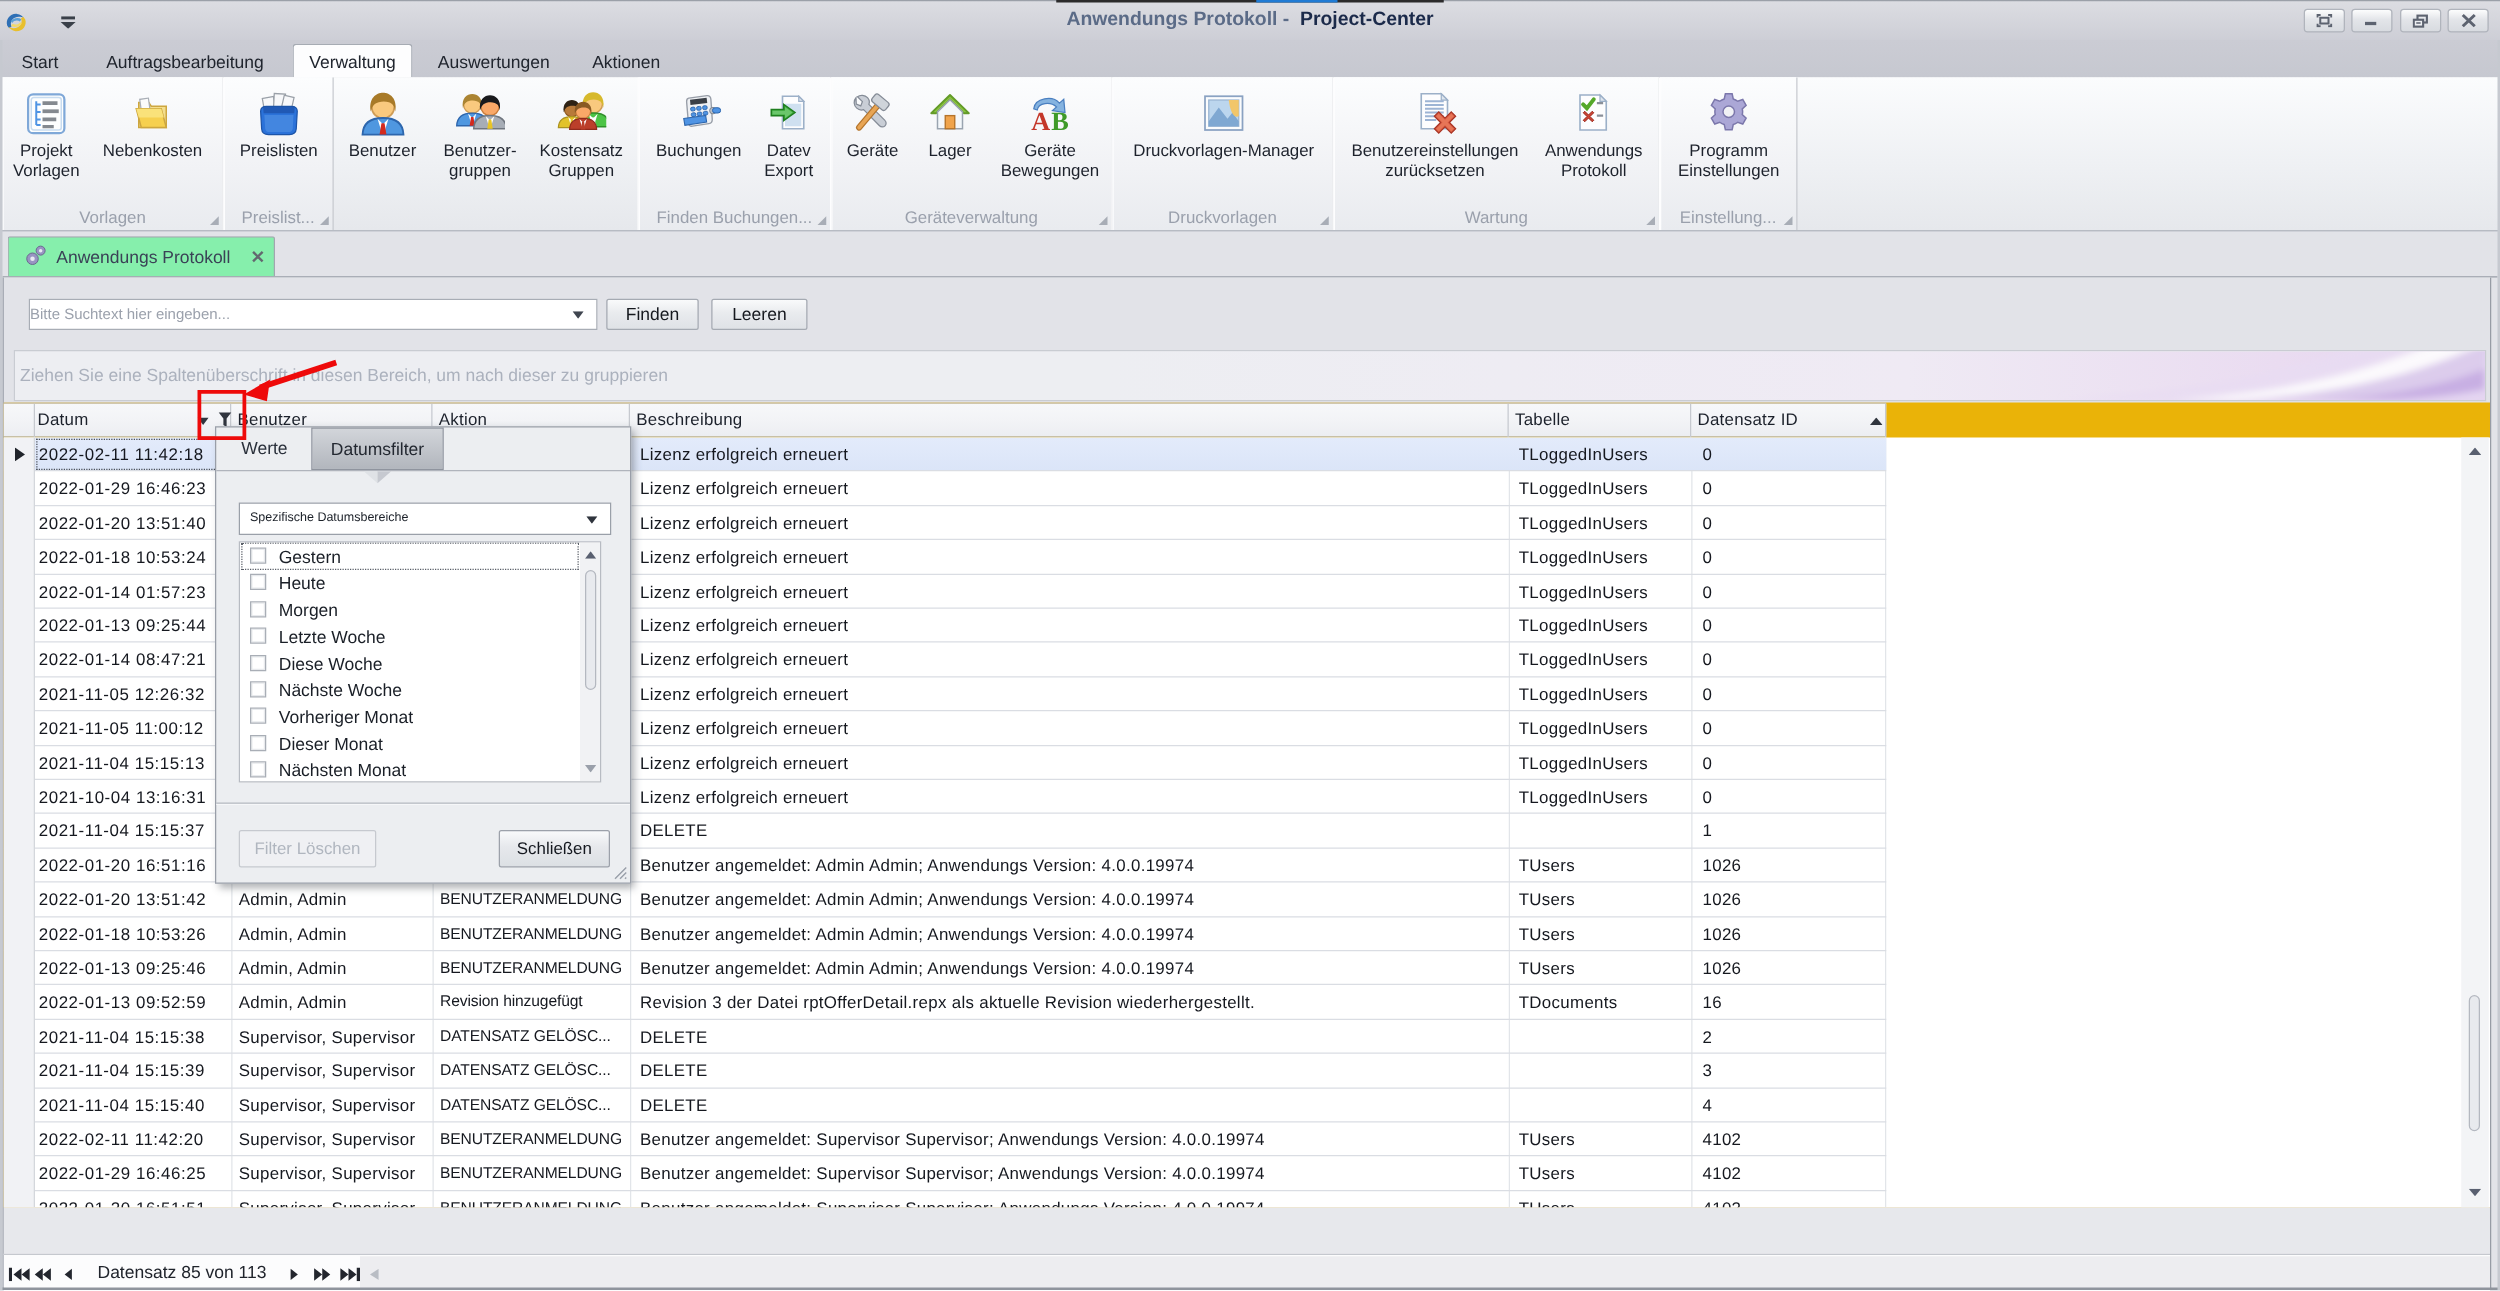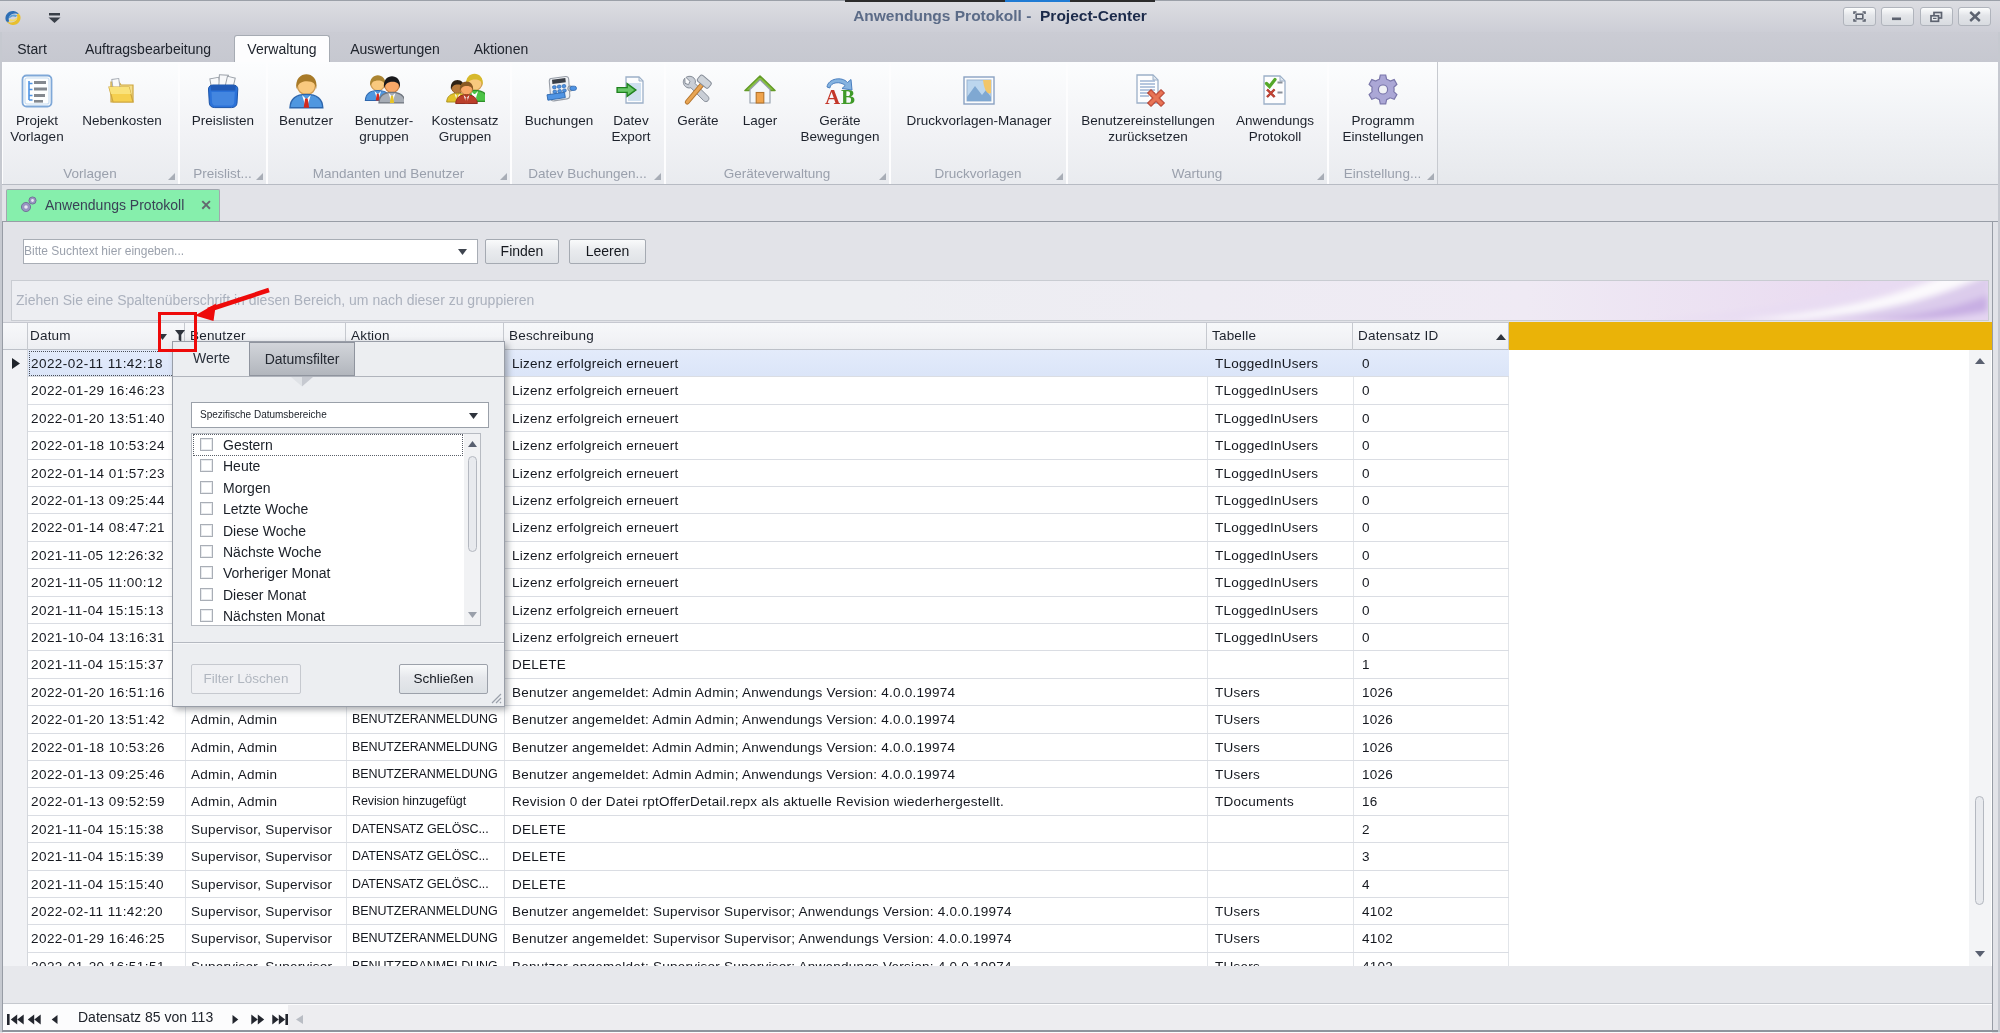--- a/index.html
+++ b/index.html
@@ -131,26 +131,22 @@
 
 <div class="abs" id="ribbon">
 <div class="abs rgroup" style="left:1px;width:177px">
       <div class="abs rglabel">Vorlagen</div>
       <div class="abs rgrip"></div>
     </div>
 <div class="abs rgroup" style="left:178px;width:88px">
       <div class="abs rglabel">Preislist...</div>
       <div class="abs rgrip"></div>
     </div>
-<div class="abs rgroup" style="left:266px;width:244px">
-      <div class="abs rglabel">Mandanten und Benutzer</div>
-      <div class="abs rgrip"></div>
-    </div>
 <div class="abs rgroup" style="left:510px;width:154px">
-      <div class="abs rglabel">Datev Buchungen...</div>
+      <div class="abs rglabel">Finden Buchungen...</div>
       <div class="abs rgrip"></div>
     </div>
 <div class="abs rgroup" style="left:664px;width:225px">
       <div class="abs rglabel">Geräteverwaltung</div>
       <div class="abs rgrip"></div>
     </div>
 <div class="abs rgroup" style="left:889px;width:177px">
       <div class="abs rglabel">Druckvorlagen</div>
       <div class="abs rgrip"></div>
     </div>
@@ -509,21 +505,21 @@
           <span class="cu">Admin, Admin</span>
           <span class="ca">BENUTZERANMELDUNG</span>
           <span class="cb">Benutzer angemeldet: Admin Admin; Anwendungs Version: 4.0.0.19974</span>
           <span class="ct">TUsers</span>
           <span class="ci">1026</span>
         </div>
       <div class="abs row" style="top:438.4px">
           <span class="cd">2022-01-13 09:52:59</span>
           <span class="cu">Admin, Admin</span>
           <span class="ca">Revision hinzugefügt</span>
-          <span class="cb">Revision 0 der Datei rptOfferDetail.repx als aktuelle Revision wiederhergestellt.</span>
+          <span class="cb">Revision 3 der Datei rptOfferDetail.repx als aktuelle Revision wiederhergestellt.</span>
           <span class="ct">TDocuments</span>
           <span class="ci">16</span>
         </div>
       <div class="abs row" style="top:465.8px">
           <span class="cd">2021-11-04 15:15:38</span>
           <span class="cu">Supervisor, Supervisor</span>
           <span class="ca">DATENSATZ GELÖSC...</span>
           <span class="cb">DELETE</span>
           <span class="ci">2</span>
         </div>

